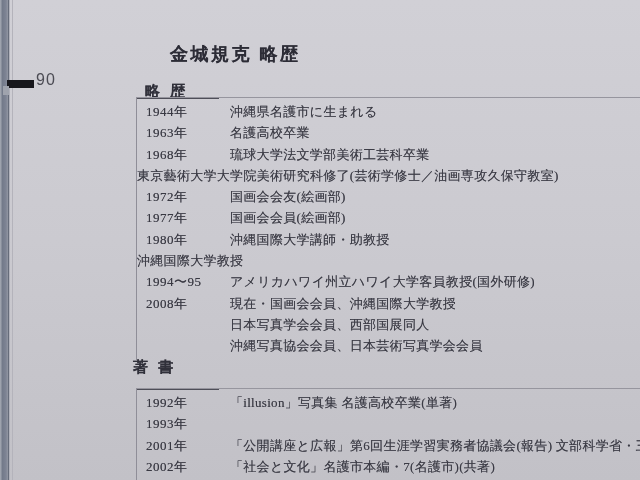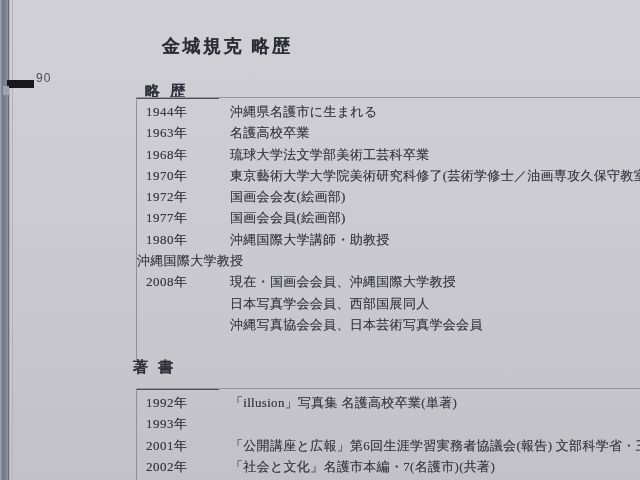--- a/index.html
+++ b/index.html
@@ -15,21 +15,21 @@
     background:linear-gradient(90deg,#a8adb6 0%,#737a8a 25%,#7e8494 60%,#989ca7 85%,#bcbcc4 100%);
   }
   .book-edge-line{position:absolute;left:8px;top:0;width:1px;height:480px;background:#666c7a;}
   .page-edge-line{position:absolute;left:12px;top:0;width:1px;height:480px;background:#b4b3bb;}
   
   .tab-marker{position:absolute;left:7px;top:80px;width:27px;height:8px;background:#17171c;}
   .tab-notch{position:absolute;left:3px;top:86px;width:6px;height:9px;background:#9fa3ad;}
   .page-number{
     position:absolute;left:36px;top:71px;
     font-family:"Liberation Sans","DejaVu Sans",sans-serif;
-    font-size:12px;color:#4c4c54;letter-spacing:1px;
+    font-size:16px;color:#4c4c54;letter-spacing:1px;
   }
   
   .doc-title{
     position:absolute;left:154px;top:26px;
     font-family:"Liberation Sans","DejaVu Sans",sans-serif;
     font-weight:bold;font-size:18px;letter-spacing:2.5px;color:#2c2c36;
     text-shadow:0 0 .6px rgba(50,50,60,.75);
   }
   .section-heading{
     position:absolute;left:133px;
@@ -63,55 +63,58 @@
 
 <div id="photo">
   <div class="book-edge"></div>
   <div class="book-edge-line"></div>
   <div class="page-edge-line"></div>
 
   <div class="tab-marker"></div>
   <div class="tab-notch"></div>
   <div class="page-number">90</div>
 
-  <h1 class="doc-title" style="margin:8px;font-size:18px;">金城規克 略歴</h1>
+  <h1 class="doc-title" style="margin:16px;font-size:18px;">金城規克 略歴</h1>
 
   <h2 class="section-heading" id="sec1-heading" style="margin:12px;">略 歴</h2>
   <div class="entry-block" id="sec1-block">
     <div class="thick-rule"></div>
   <div class="row">
         <span class="year">1944年</span>
         <span class="text">沖縄県名護市に生まれる</span>
       </div>
       <div class="row">
         <span class="year">1963年</span>
         <span class="text">名護高校卒業</span>
       </div>
       <div class="row">
         <span class="year">1968年</span>
         <span class="text">琉球大学法文学部美術工芸科卒業</span>
       </div>
       <div class="row">
-        <span class="year">1970年</span>
         <span class="text">東京藝術大学大学院美術研究科修了(芸術学修士／油画専攻久保守教室)</span>
       </div>
       <div class="row">
         <span class="year">1972年</span>
         <span class="text">国画会会友(絵画部)</span>
       </div>
       <div class="row">
         <span class="year">1977年</span>
         <span class="text">国画会会員(絵画部)</span>
       </div>
       <div class="row">
         <span class="year">1980年</span>
         <span class="text">沖縄国際大学講師・助教授</span>
       </div>
       <div class="row">
         <span class="text">沖縄国際大学教授</span>
+      </div>
+      <div class="row">
+        <span class="year">1994〜95</span>
+        <span class="text">アメリカハワイ州立ハワイ大学客員教授(国外研修)</span>
       </div>
       <div class="row">
         <span class="year">2008年</span>
         <span class="text">現在・国画会会員、沖縄国際大学教授</span>
       </div>
       <div class="row">
         <span class="year"></span>
         <span class="text">日本写真学会会員、西部国展同人</span>
       </div>
       <div class="row">

